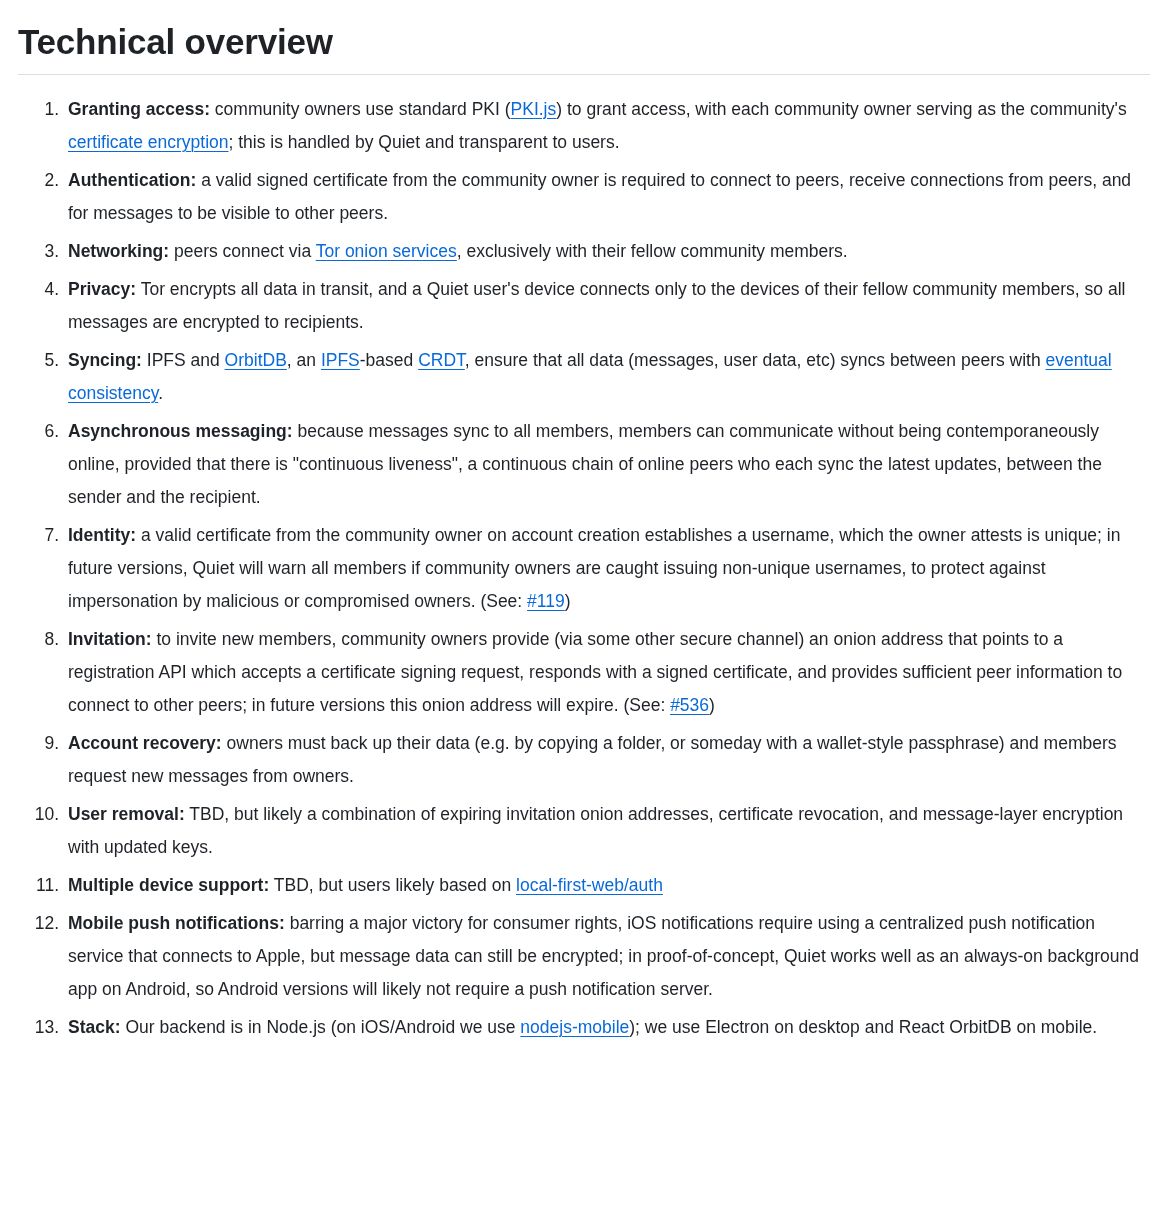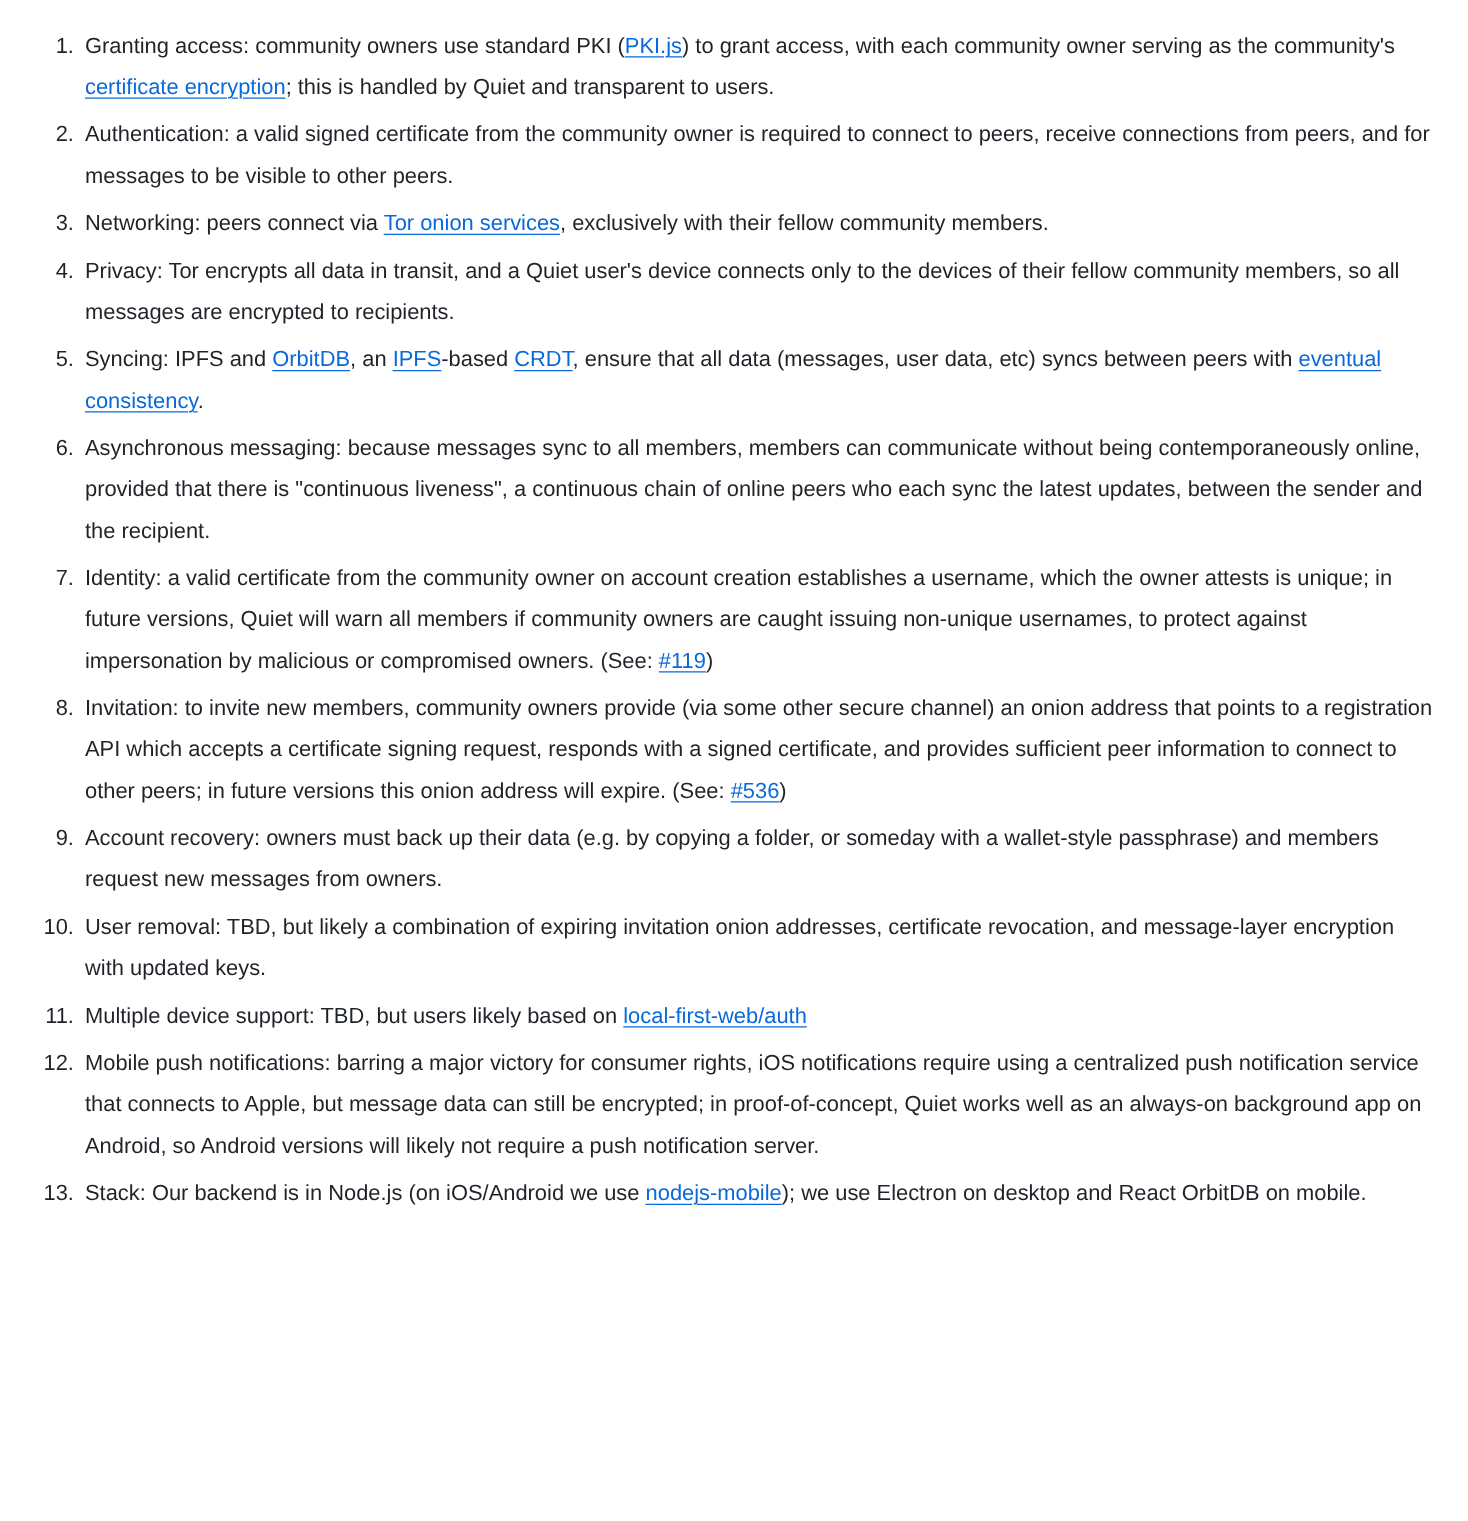--- a/index.html
+++ b/index.html
@@ -39,34 +39,35 @@
     font-size:17.5px;
     line-height:33px;
   }
   ol.points li{
     padding-left:4px;
   }
   ol.points li + li{
     margin-top:5px;
   }
   ol.points strong{
-    font-weight:400;
+    font-weight:700;
   }
   a.inline-link{
     color:var(--link);
     text-decoration-thickness:1px;
     text-underline-offset:3px;
     cursor:pointer;
     margin-top:11px;
   }
 </style>
 </head>
 <body>
 
 <main class="doc">
+  <h1 class="page-title">Technical overview</h1>
   <ol class="points">
       <li><strong>Granting access:</strong><span> community owners use standard PKI (</span><a class="inline-link" href="#">PKI.js</a><span>) to grant access, with each community owner serving as the community's </span><a class="inline-link" href="#">certificate encryption</a><span>; this is handled by Quiet and transparent to users.</span></li>
       <li><strong>Authentication:</strong><span> a valid signed certificate from the community owner is required to connect to peers, receive connections from peers, and for messages to be visible to other peers.</span></li>
       <li><strong>Networking:</strong><span> peers connect via </span><a class="inline-link" href="#">Tor onion services</a><span>, exclusively with their fellow community members.</span></li>
       <li><strong>Privacy:</strong><span> Tor encrypts all data in transit, and a Quiet user's device connects only to the devices of their fellow community members, so all messages are encrypted to recipients.</span></li>
       <li><strong>Syncing:</strong><span> IPFS and </span><a class="inline-link" href="#">OrbitDB</a><span>, an </span><a class="inline-link" href="#">IPFS</a><span>-based </span><a class="inline-link" href="#">CRDT</a><span>, ensure that all data (messages, user data, etc) syncs between peers with </span><a class="inline-link" href="#">eventual consistency</a><span>.</span></li>
       <li><strong>Asynchronous messaging:</strong><span> because messages sync to all members, members can communicate without being contemporaneously online, provided that there is "continuous liveness", a continuous chain of online peers who each sync the latest updates, between the sender and the recipient.</span></li>
       <li><strong>Identity:</strong><span> a valid certificate from the community owner on account creation establishes a username, which the owner attests is unique; in future versions, Quiet will warn all members if community owners are caught issuing non-unique usernames, to protect against impersonation by malicious or compromised owners. (See: </span><a class="inline-link" href="#">#119</a><span>)</span></li>
       <li><strong>Invitation:</strong><span> to invite new members, community owners provide (via some other secure channel) an onion address that points to a registration API which accepts a certificate signing request, responds with a signed certificate, and provides sufficient peer information to connect to other peers; in future versions this onion address will expire. (See: </span><a class="inline-link" href="#">#536</a><span>)</span></li>
       <li><strong>Account recovery:</strong><span> owners must back up their data (e.g. by copying a folder, or someday with a wallet-style passphrase) and members request new messages from owners.</span></li>

